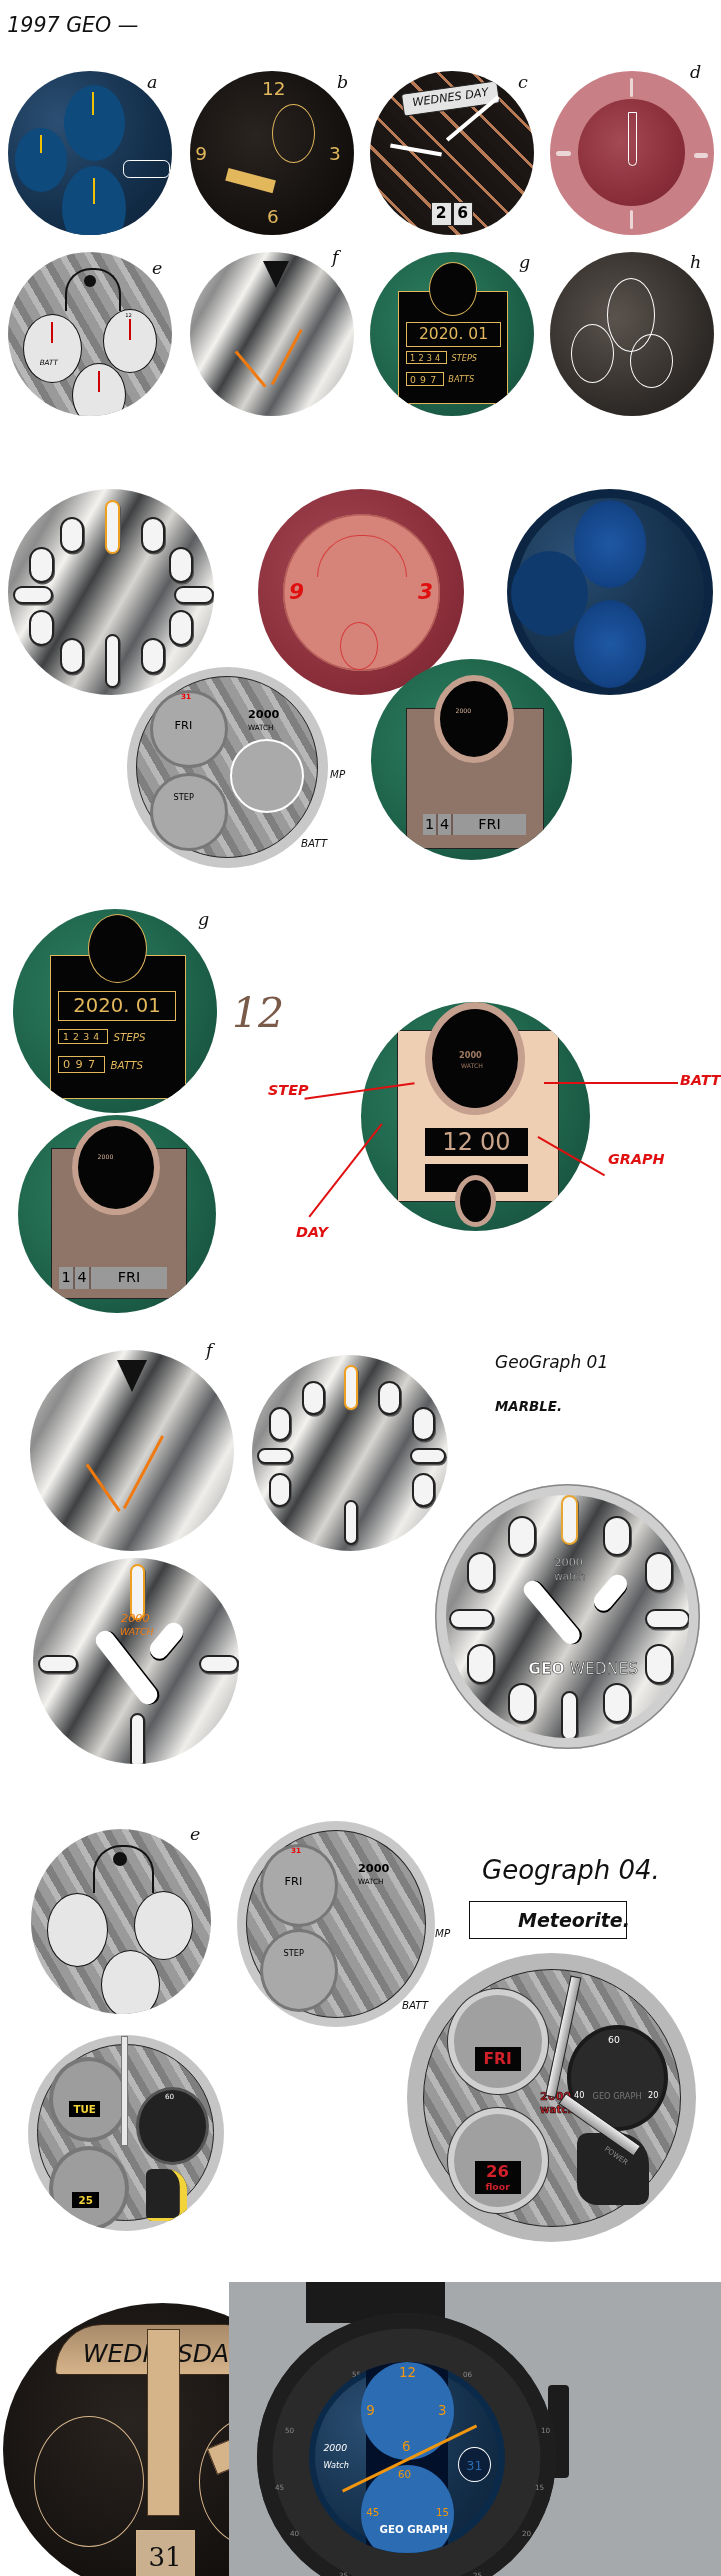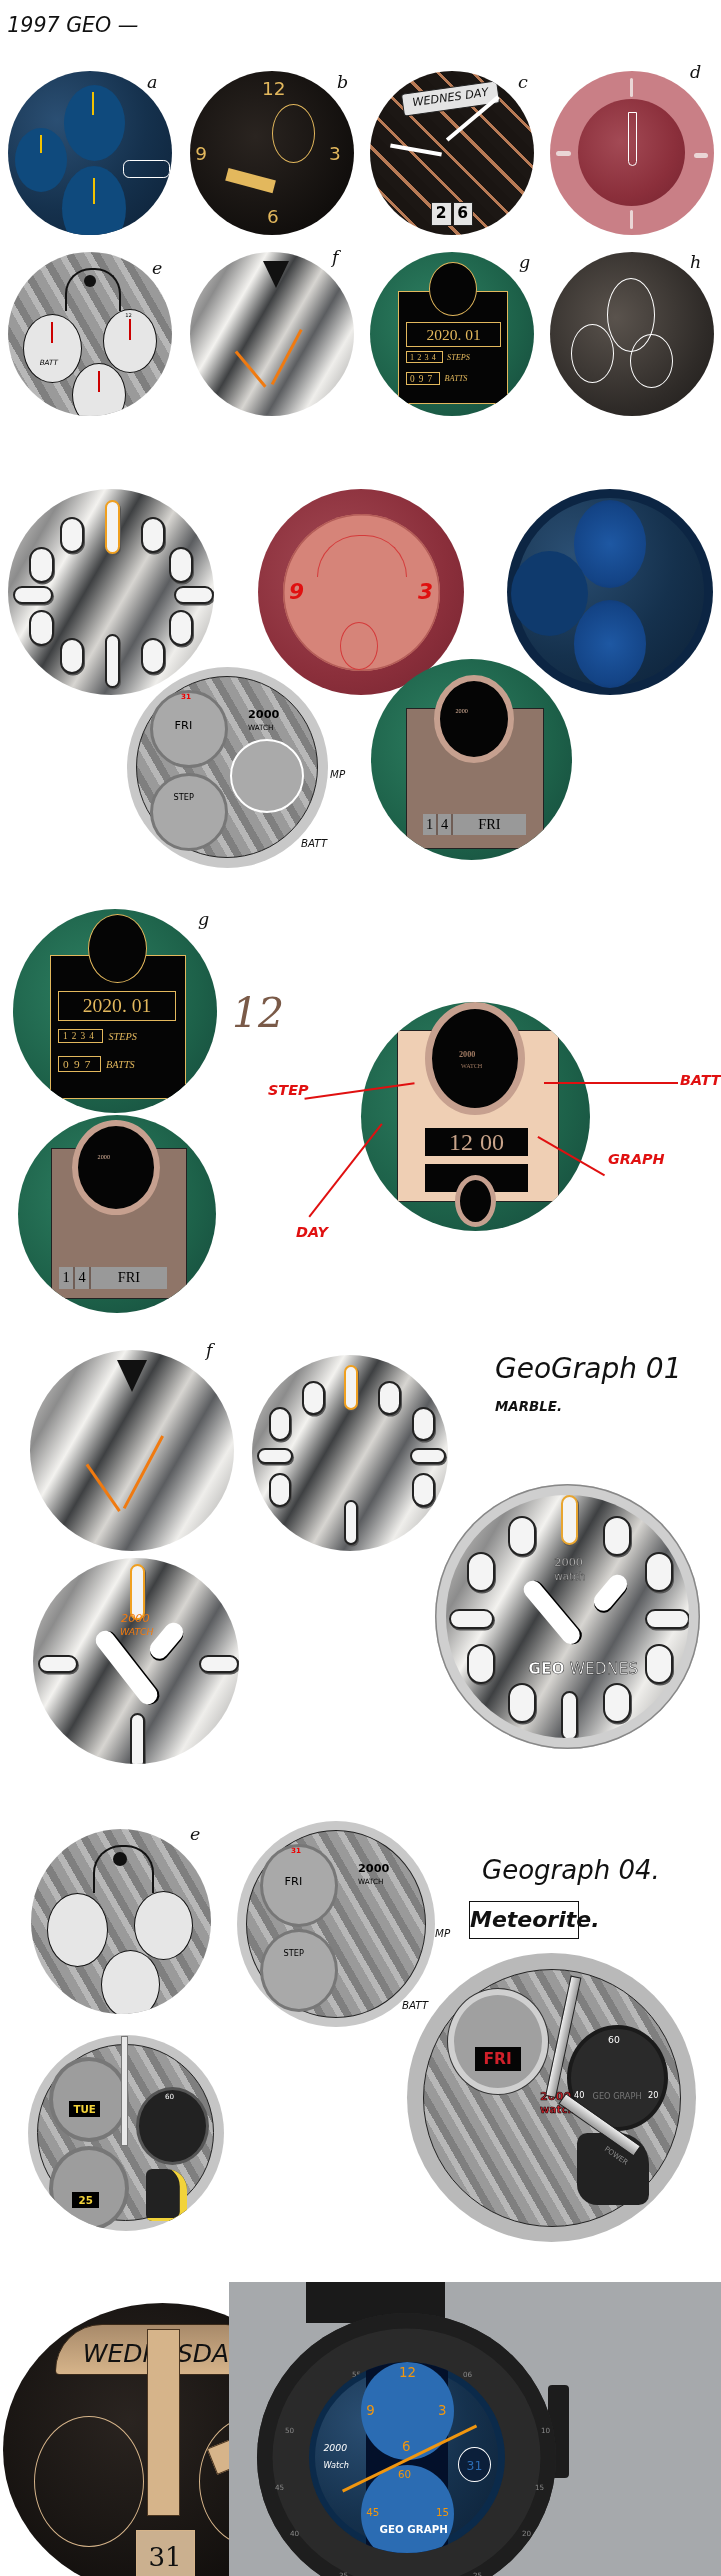--- a/index.html
+++ b/index.html
@@ -7,21 +7,21 @@
   .abs{position:absolute;}
   .hand{font-family:"DejaVu Sans",sans-serif;font-style:italic;color:#111;}
   .dial{position:absolute;border-radius:50%;overflow:hidden;}
   .label-letter{position:absolute;font-family:"DejaVu Serif",serif;font-style:italic;font-size:17.5px;color:#111;}
   .center{position:absolute;left:50%;top:50%;transform:translate(-50%,-50%);}
   .marble-blue{background:radial-gradient(circle at 30% 30%,#2b4f73 0%,#15314d 55%,#0c2036 100%);}
   .marble-black{background:radial-gradient(circle at 40% 40%,#2a2420 0%,#120f0d 70%,#080706 100%);}
   .marble-copper{background:repeating-linear-gradient(45deg,#1c1714 0 11.3px,#b87a55 11.3px 14.4px,#1a1512 14.4px 25px),#1a1512;}
   .marble-white{background:linear-gradient(120deg,#e9e7e4 0%,#8c8c8c 18%,#f3f2ef 30%,#3e4042 42%,#d7d5d1 55%,#5b5d60 66%,#efeeeb 80%,#8a8a8a 100%);}
   .meteor{background:repeating-linear-gradient(60deg,#9a9a9a 0 9.3px,#b7b7b7 9.3px 15.5px,#7f7f7f 15.5px 23px);}
-  .green{background:radial-gradient(circle at 40% 40%,#2e8062 0%,#1d6149 60%,#14473a 100%);font-family:Liberation Serif, serif;}
+  .green{background:radial-gradient(circle at 40% 40%,#2e8062 0%,#1d6149 60%,#14473a 100%);}
   .darkstone{background:radial-gradient(circle at 40% 40%,#5a534d 0%,#2f2b28 65%,#1c1a18 100%);}
   .red-marble{background:radial-gradient(circle at 40% 40%,#a34a55 0%,#8b2f3b 60%,#74232f 100%);}
   .pill{position:absolute;background:#f4f4f4;border:2.1px solid #222;border-radius:15.5px;box-shadow:1px 1.5px 0 #555;}
   .gold{color:#e3b85d;}
   .redtxt{color:#e01010;font-family:"DejaVu Sans",sans-serif;font-style:italic;font-weight:bold;}
   .subdial{position:absolute;border-radius:50%;}
 </style>
 </head>
 <body>
 
@@ -257,21 +257,21 @@
     <div class="pill" style="left:5.2px;top:93px;width:32px;height:12.4px;"></div>
     <div class="pill" style="left:158px;top:93px;width:32px;height:12.4px;"></div>
     <div class="pill" style="left:50px;top:26px;width:18.5px;height:30px;"></div>
     <div class="pill" style="left:126px;top:26px;width:18.5px;height:30px;"></div>
     <div class="pill" style="left:16.5px;top:52px;width:18.5px;height:30px;"></div>
     <div class="pill" style="left:160px;top:52px;width:18.5px;height:30px;"></div>
     <div class="pill" style="left:16.5px;top:118px;width:18.5px;height:30px;"></div>
     <div class="pill" style="left:160px;top:118px;width:18.5px;height:30px;"></div>
   </div>
 
-  <div class="abs hand" style="left:495px;top:1352px;font-size:28px;">GeoGraph 01</div>
+  <div class="abs hand" style="left:495px;top:1352px;font-size:17px;">GeoGraph 01</div>
   <div class="abs hand" style="left:495px;top:1399px;font-size:13.4px;font-weight:bold;">MARBLE.</div>
 
   <div class="dial marble-white" style="left:33px;top:1558px;width:206px;height:206px;">
     <div class="pill" style="left:97px;top:6.2px;width:11.3px;height:52px;border-color:#f0a020;"></div>
     <div class="pill" style="left:5.2px;top:97px;width:36px;height:14.4px;"></div>
     <div class="pill" style="left:166px;top:97px;width:36px;height:14.4px;"></div>
     <div class="pill" style="left:97px;top:155px;width:11.3px;height:52px;"></div>
     <div class="abs" style="left:88px;top:54px;font-size:11.3px;color:#f07a10;font-style:italic;">2000</div>
     <div class="abs" style="left:87px;top:68px;font-size:9.3px;color:#f07a10;font-style:italic;">WATCH</div>
     <div class="abs" style="left:57px;top:75px;width:18.5px;height:88px;background:#fff;border-radius:9.3px;transform:rotate(-38deg);transform-origin:top;box-shadow:1.5px 1.5px 0 #000;"></div>
@@ -323,21 +323,21 @@
     <div class="subdial" style="left:23px;top:108px;width:72px;height:77px;background:#a9a9a9;border:3.1px solid #777;">
       <div class="abs" style="left:20.6px;top:15.5px;font-size:8.2px;">STEP</div>
     </div>
     <div class="abs" style="left:121px;top:41px;font-size:11.3px;font-weight:bold;">2000</div>
     <div class="abs" style="left:121px;top:56px;font-size:7.2px;">WATCH</div>
   </div>
   <div class="abs hand" style="left:435px;top:1927px;font-size:10.3px;">MP</div>
   <div class="abs hand" style="left:402px;top:1999px;font-size:10.3px;">BATT</div>
 
   <div class="abs hand" style="left:482px;top:1855px;font-size:26px;">Geograph 04.</div>
-  <div class="abs hand" style="left:469px;top:1901px;width:108px;height:36px;border:1px solid #111;border-bottom-width:1.5px;font-size:22px;font-weight:bold;text-align:center;line-height:36px;">Meteorite.</div>
+  <div class="abs hand" style="left:469px;top:1901px;width:108px;height:36px;border:1px solid #111;border-bottom-width:1.5px;font-size:19px;font-weight:bold;text-align:center;line-height:36px;padding-left:48px;">Meteorite.</div>
 
   <div class="dial" style="left:28px;top:2035px;width:196px;height:196px;background:#c5c5c5;">
     <div class="dial meteor" style="left:9.3px;top:9.3px;width:177px;height:177px;border:1.5px solid #222;box-sizing:border-box;"></div>
     <div class="subdial" style="left:20.6px;top:21.6px;width:72px;height:77px;background:#9d9d9d;border:4.1px solid #777;">
       <div class="abs" style="left:16.5px;top:40px;width:31px;background:#000;color:#f2d33a;font-size:10.3px;font-weight:bold;text-align:center;padding:2.1px 0;">TUE</div>
     </div>
     <div class="subdial" style="left:108px;top:52px;width:67px;height:72px;background:#222;border:3.1px solid #555;">
       <div class="abs" style="left:26px;top:2.1px;font-size:7.2px;color:#fff;">60</div>
     </div>
     <div class="subdial" style="left:20.6px;top:111px;width:72px;height:77px;background:#9d9d9d;border:4.1px solid #777;">
@@ -350,20 +350,26 @@
   <div class="dial" style="left:407px;top:1953px;width:289px;height:289px;background:#b9b9b9;">
     <div class="dial meteor" style="left:15.5px;top:15.5px;width:258px;height:258px;border:1.5px solid #222;box-sizing:border-box;"></div>
     <div class="subdial" style="left:41px;top:36px;width:88px;height:93px;background:#a0a0a0;border:6.2px solid #d0d0d0;box-shadow:0 0 0 1px #333;">
       <div class="abs" style="left:20.6px;top:52px;width:46px;background:#050505;color:#d0202a;font-size:15.5px;font-weight:bold;text-align:center;padding:3.1px 0;">FRI</div>
     </div>
     <div class="subdial" style="left:160px;top:72px;width:93px;height:98px;background:#2a2a2a;border:4.1px solid #1a1a1a;">
       <div class="abs" style="left:37px;top:5.2px;font-size:9.3px;color:#fff;">60</div>
       <div class="abs" style="left:77px;top:61px;font-size:8.2px;color:#fff;">20</div>
       <div class="abs" style="left:3.1px;top:61px;font-size:8.2px;color:#fff;">40</div>
       <div class="abs" style="left:21.6px;top:62px;font-size:8.2px;color:#777;">GEO GRAPH</div>
+    </div>
+    <div class="subdial" style="left:41px;top:155px;width:88px;height:93px;background:#a0a0a0;border:6.2px solid #d0d0d0;box-shadow:0 0 0 1px #333;">
+      <div class="abs" style="left:20.6px;top:47px;width:46px;background:#050505;text-align:center;padding:2.1px 0;">
+        <div style="color:#d0202a;font-size:16.5px;font-weight:bold;line-height:17.5px;">26</div>
+        <div style="color:#d0202a;font-size:9.3px;font-weight:bold;">floor</div>
+      </div>
     </div>
     <div class="abs" style="left:133px;top:137px;font-size:11.3px;color:#d0202a;font-weight:bold;-webkit-text-stroke:0.5px #000;">2000</div>
     <div class="abs" style="left:133px;top:150px;font-size:10.3px;color:#d0202a;font-weight:bold;-webkit-text-stroke:0.5px #000;">watch</div>
     <div class="abs" style="left:170px;top:180px;width:72px;height:72px;background:#222;border-radius:10.3px 31px 10.3px 20.6px;">
       <div class="abs" style="left:26px;top:18px;font-size:7.2px;color:#888;transform:rotate(35deg);">POWER</div>
     </div>
     <div class="abs" style="left:138px;top:20.6px;width:9.3px;height:121px;background:linear-gradient(90deg,#eee,#999);border:1px solid #222;transform:rotate(12deg);transform-origin:bottom;"></div>
     <div class="abs" style="left:155px;top:139px;width:90px;height:11.3px;background:linear-gradient(#eee,#999);border:1px solid #222;transform:rotate(35deg);transform-origin:left;"></div>
   </div>
 </div>

